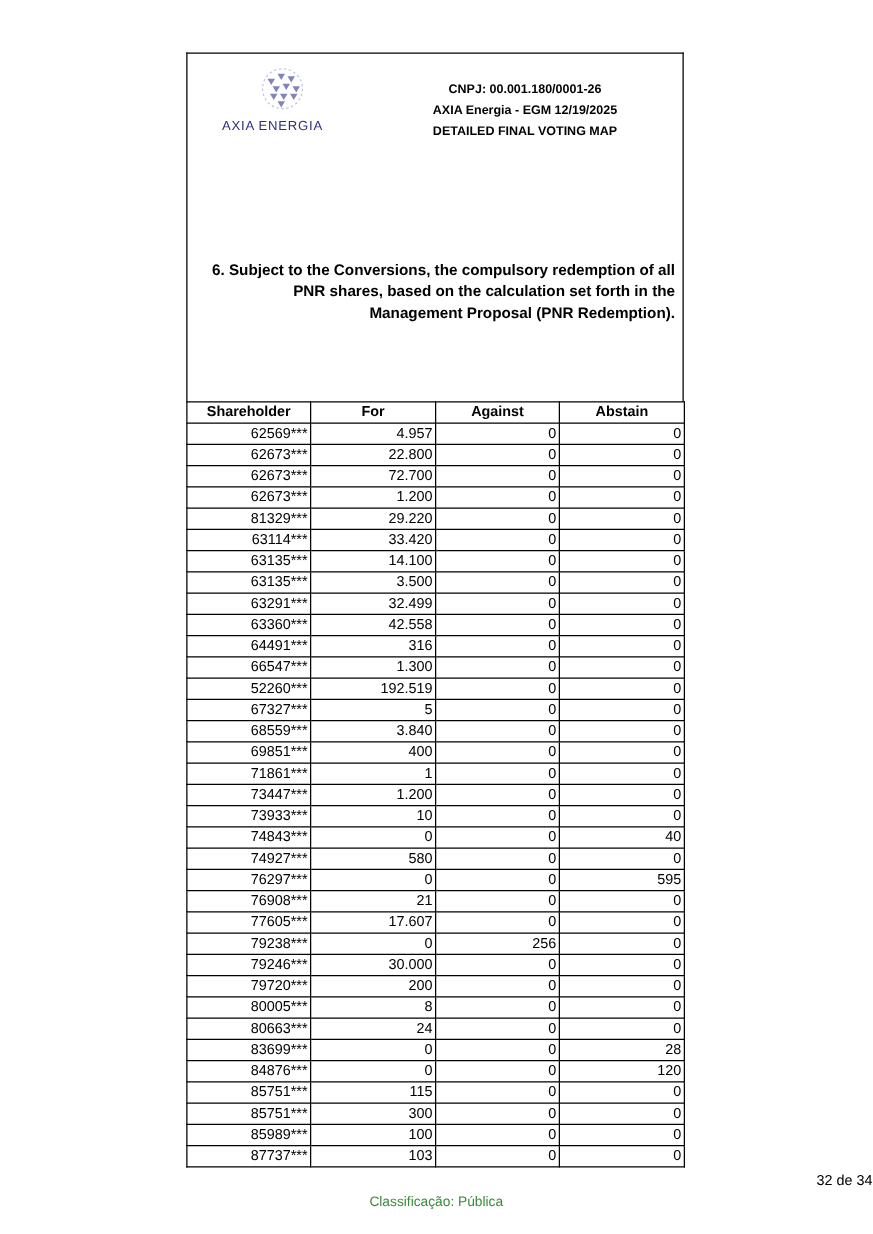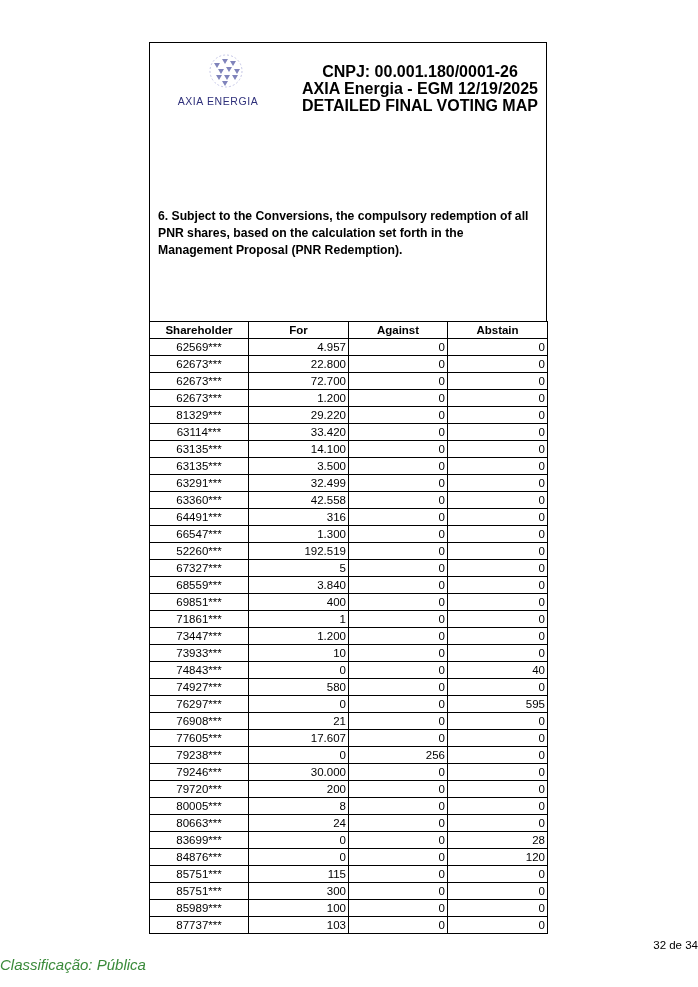--- a/index.html
+++ b/index.html
@@ -5,34 +5,34 @@
     html, body { margin: 0; padding: 0; background: #ffffff; }
     body { width: 698px; height: 987px; position: relative; font-family: "Liberation Sans", sans-serif; color: #000; }
     .frame {
       position: absolute; left: 149px; top: 42px; width: 398px; height: 279px;
       border: 1.5px solid #000; border-bottom: none; box-sizing: border-box;
     }
     .logo { position: absolute; left: 12px; top: 8px; width: 100px; height: 60px; }
     .logo-graphic { position: absolute; left: 42px; top: 2px; width: 44px; height: 36px; }
     .logo-text { position: absolute; left: 0; top: 44px; width: 112px; text-align: center; font-size: 10.5px; letter-spacing: 0.6px; color: #2e2f7a; }
     .logo-text b { font-weight: normal; }
-    .header-text { position: absolute; left: 150px; top: 20px; width: 240px; text-align: center; font-size: 16px; font-weight: bold; line-height: 17px; }
-    .question { position: absolute; left: 8px; top: 165px; width: 382px; text-align: left; font-size: 12.2px; font-weight: bold; line-height: 17px; }
+    .header-text { position: absolute; left: 150px; top: 20px; width: 240px; text-align: center; font-size: 10px; font-weight: bold; line-height: 17px; }
+    .question { position: absolute; left: 8px; top: 165px; width: 382px; text-align: right; font-size: 12.2px; font-weight: bold; line-height: 17px; }
     table.votes {
       position: absolute; left: 149px; top: 321px; width: 398px;
       border-collapse: collapse; font-size: 11.5px; table-layout: fixed;
     }
     table.votes th, table.votes td { border: 1px solid #000; height: 16px; padding: 0 2px; line-height: 15px; overflow: hidden; white-space: nowrap; }
     table.votes th { font-weight: bold; text-align: center; border-top: 1.5px solid #000; }
-    table.votes td.sh { text-align: center; }
+    table.votes td.sh { text-align: right; }
     table.votes td.num { text-align: right; }
     table.votes { border: 1.5px solid #000; }
     col.c1 { width: 99px; } col.c2 { width: 100px; } col.c3 { width: 99px; } col.c4 { width: 100px; }
     .page-num { position: absolute; left: 0; width: 698px; top: 939px; text-align: right; font-size: 11.5px; }
-    .classif { position: absolute; left: 0; width: 698px; top: 956px; font-size: 15px; color: #3a8a3a; font-style: italic; }
+    .classif { position: absolute; left: 0; width: 698px; top: 956px; text-align: center; font-size: 11px; color: #3a8a3a; }
   </style>
 </head>
 <body>
 
 <div class="frame">
   <div class="logo">
     <svg class="logo-graphic" viewBox="0 0 44 36">
       <g fill="#6b6fb0" opacity="0.85">
         <circle cx="22" cy="18" r="16" fill="none" stroke="#b9bbe0" stroke-width="1" stroke-dasharray="2 2"></circle>
         <polygon points="10,10 16,10 13,15"></polygon>

